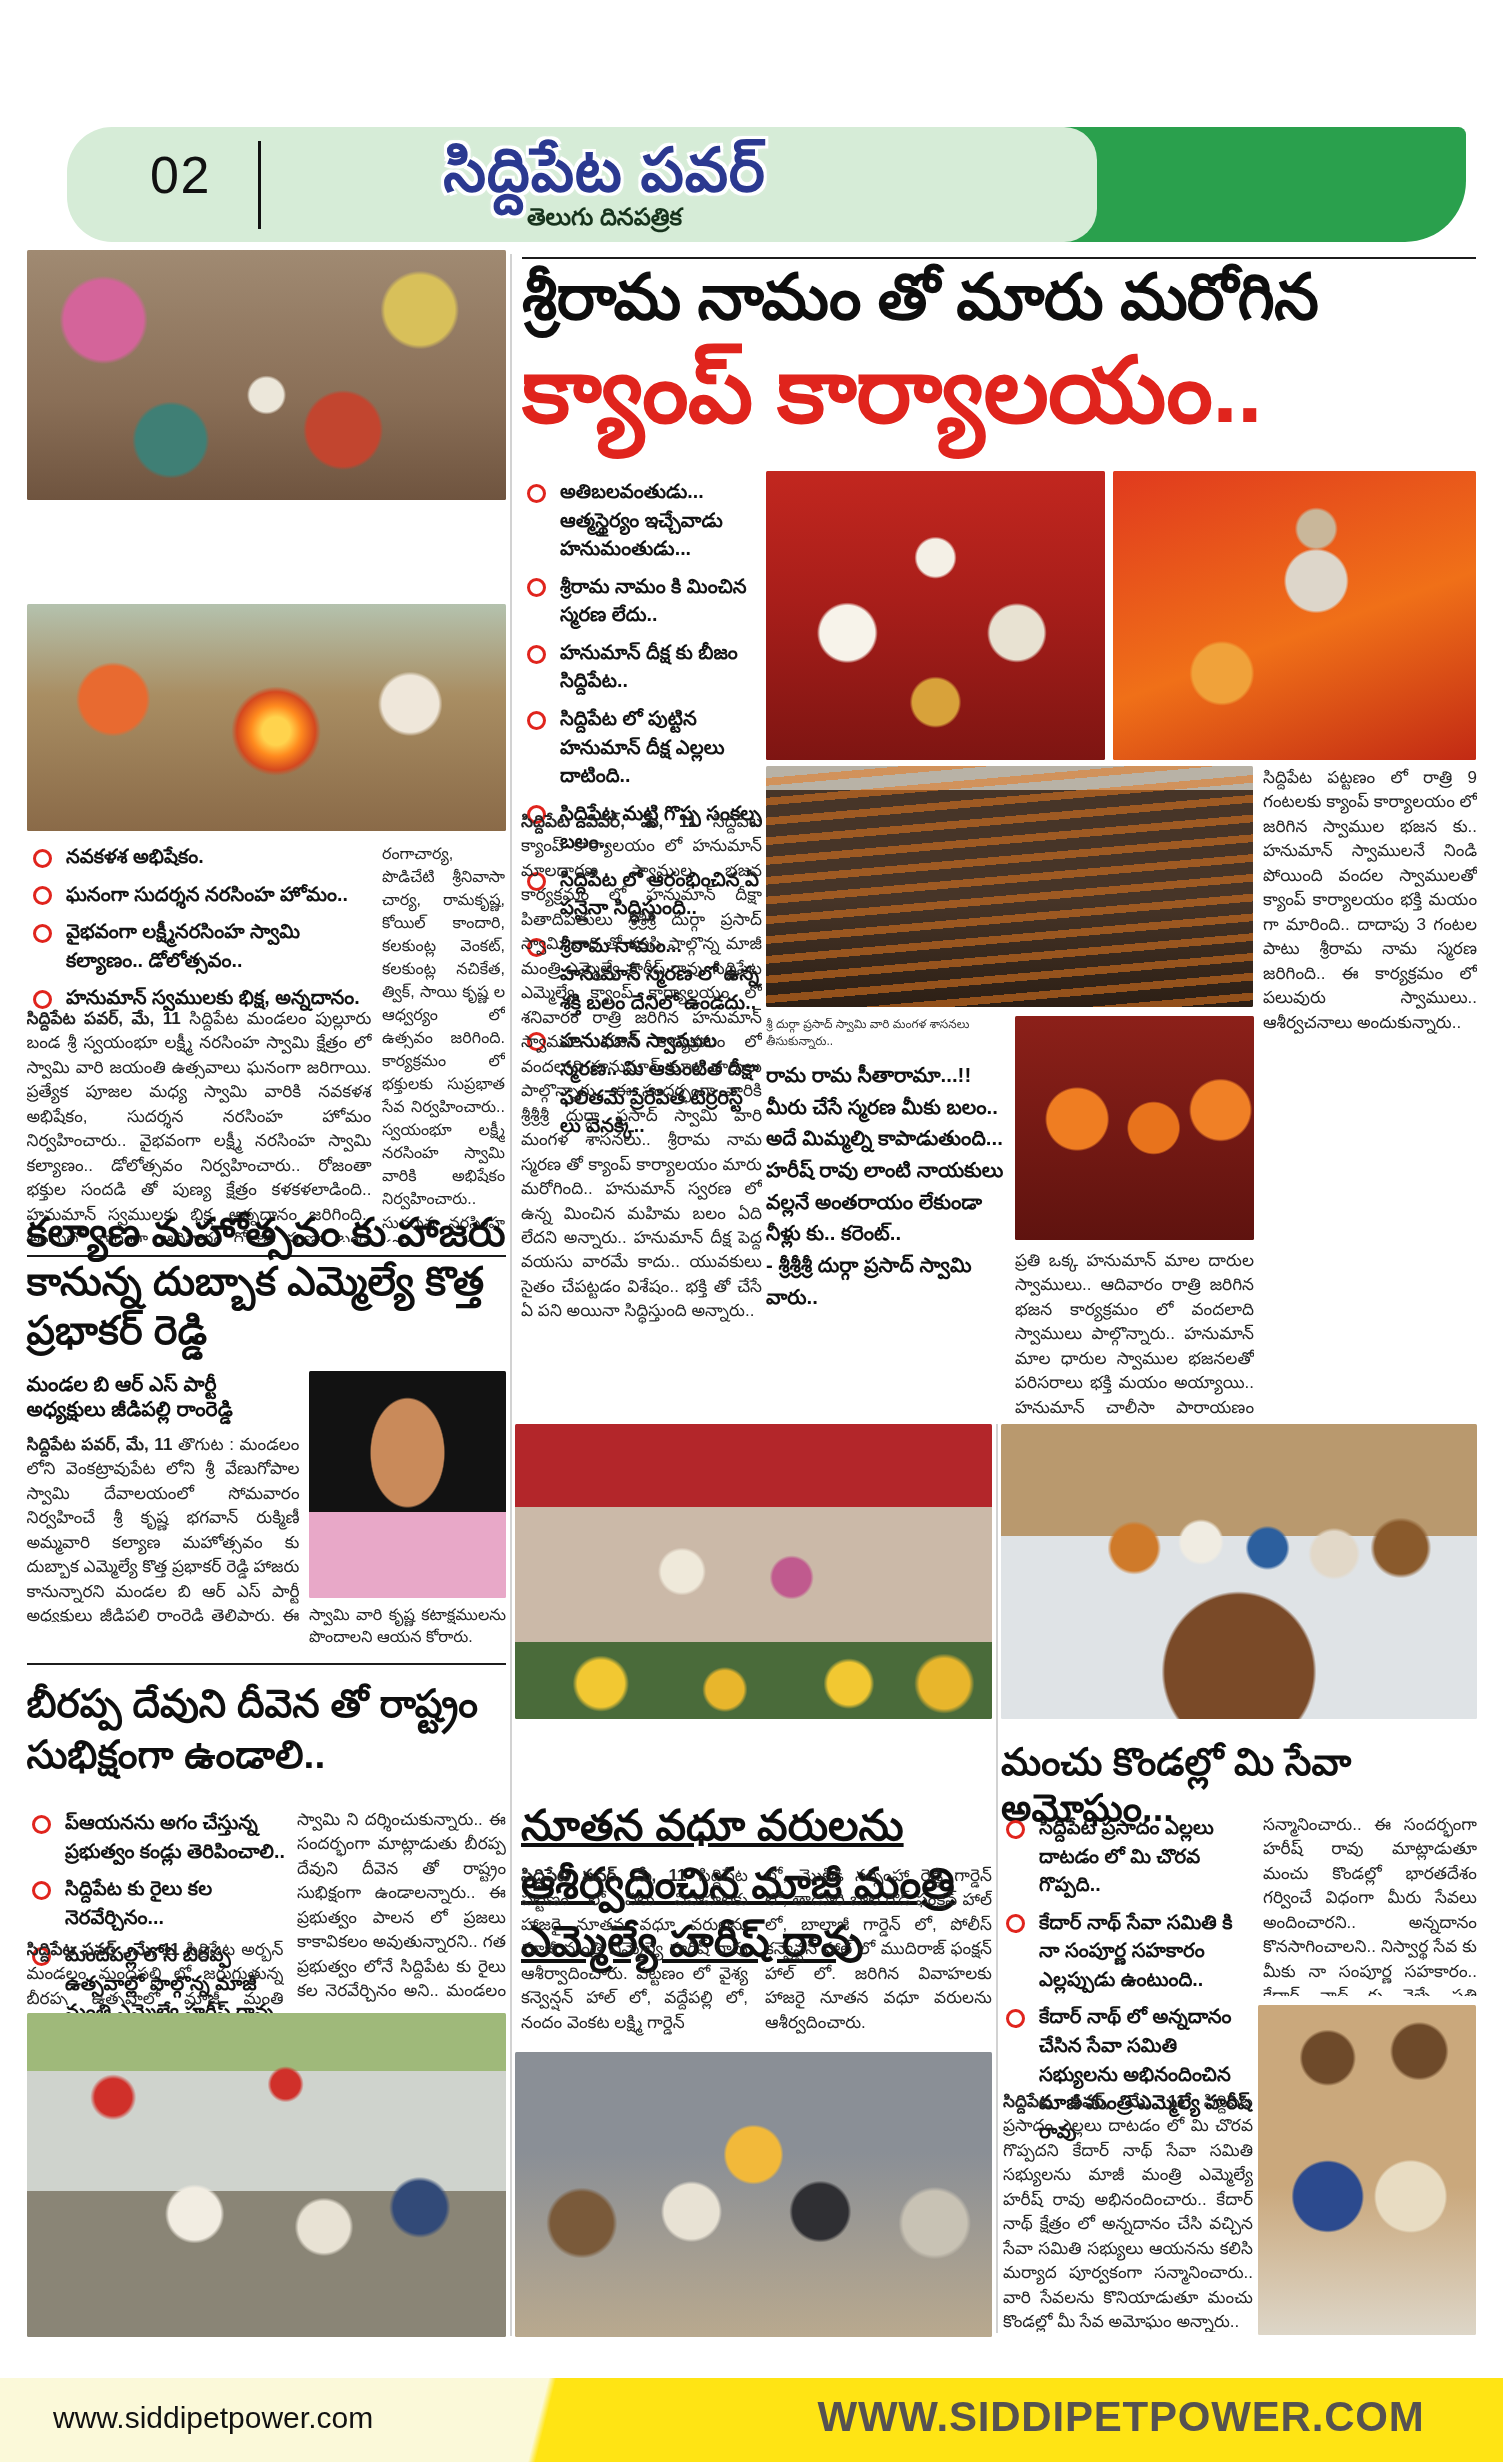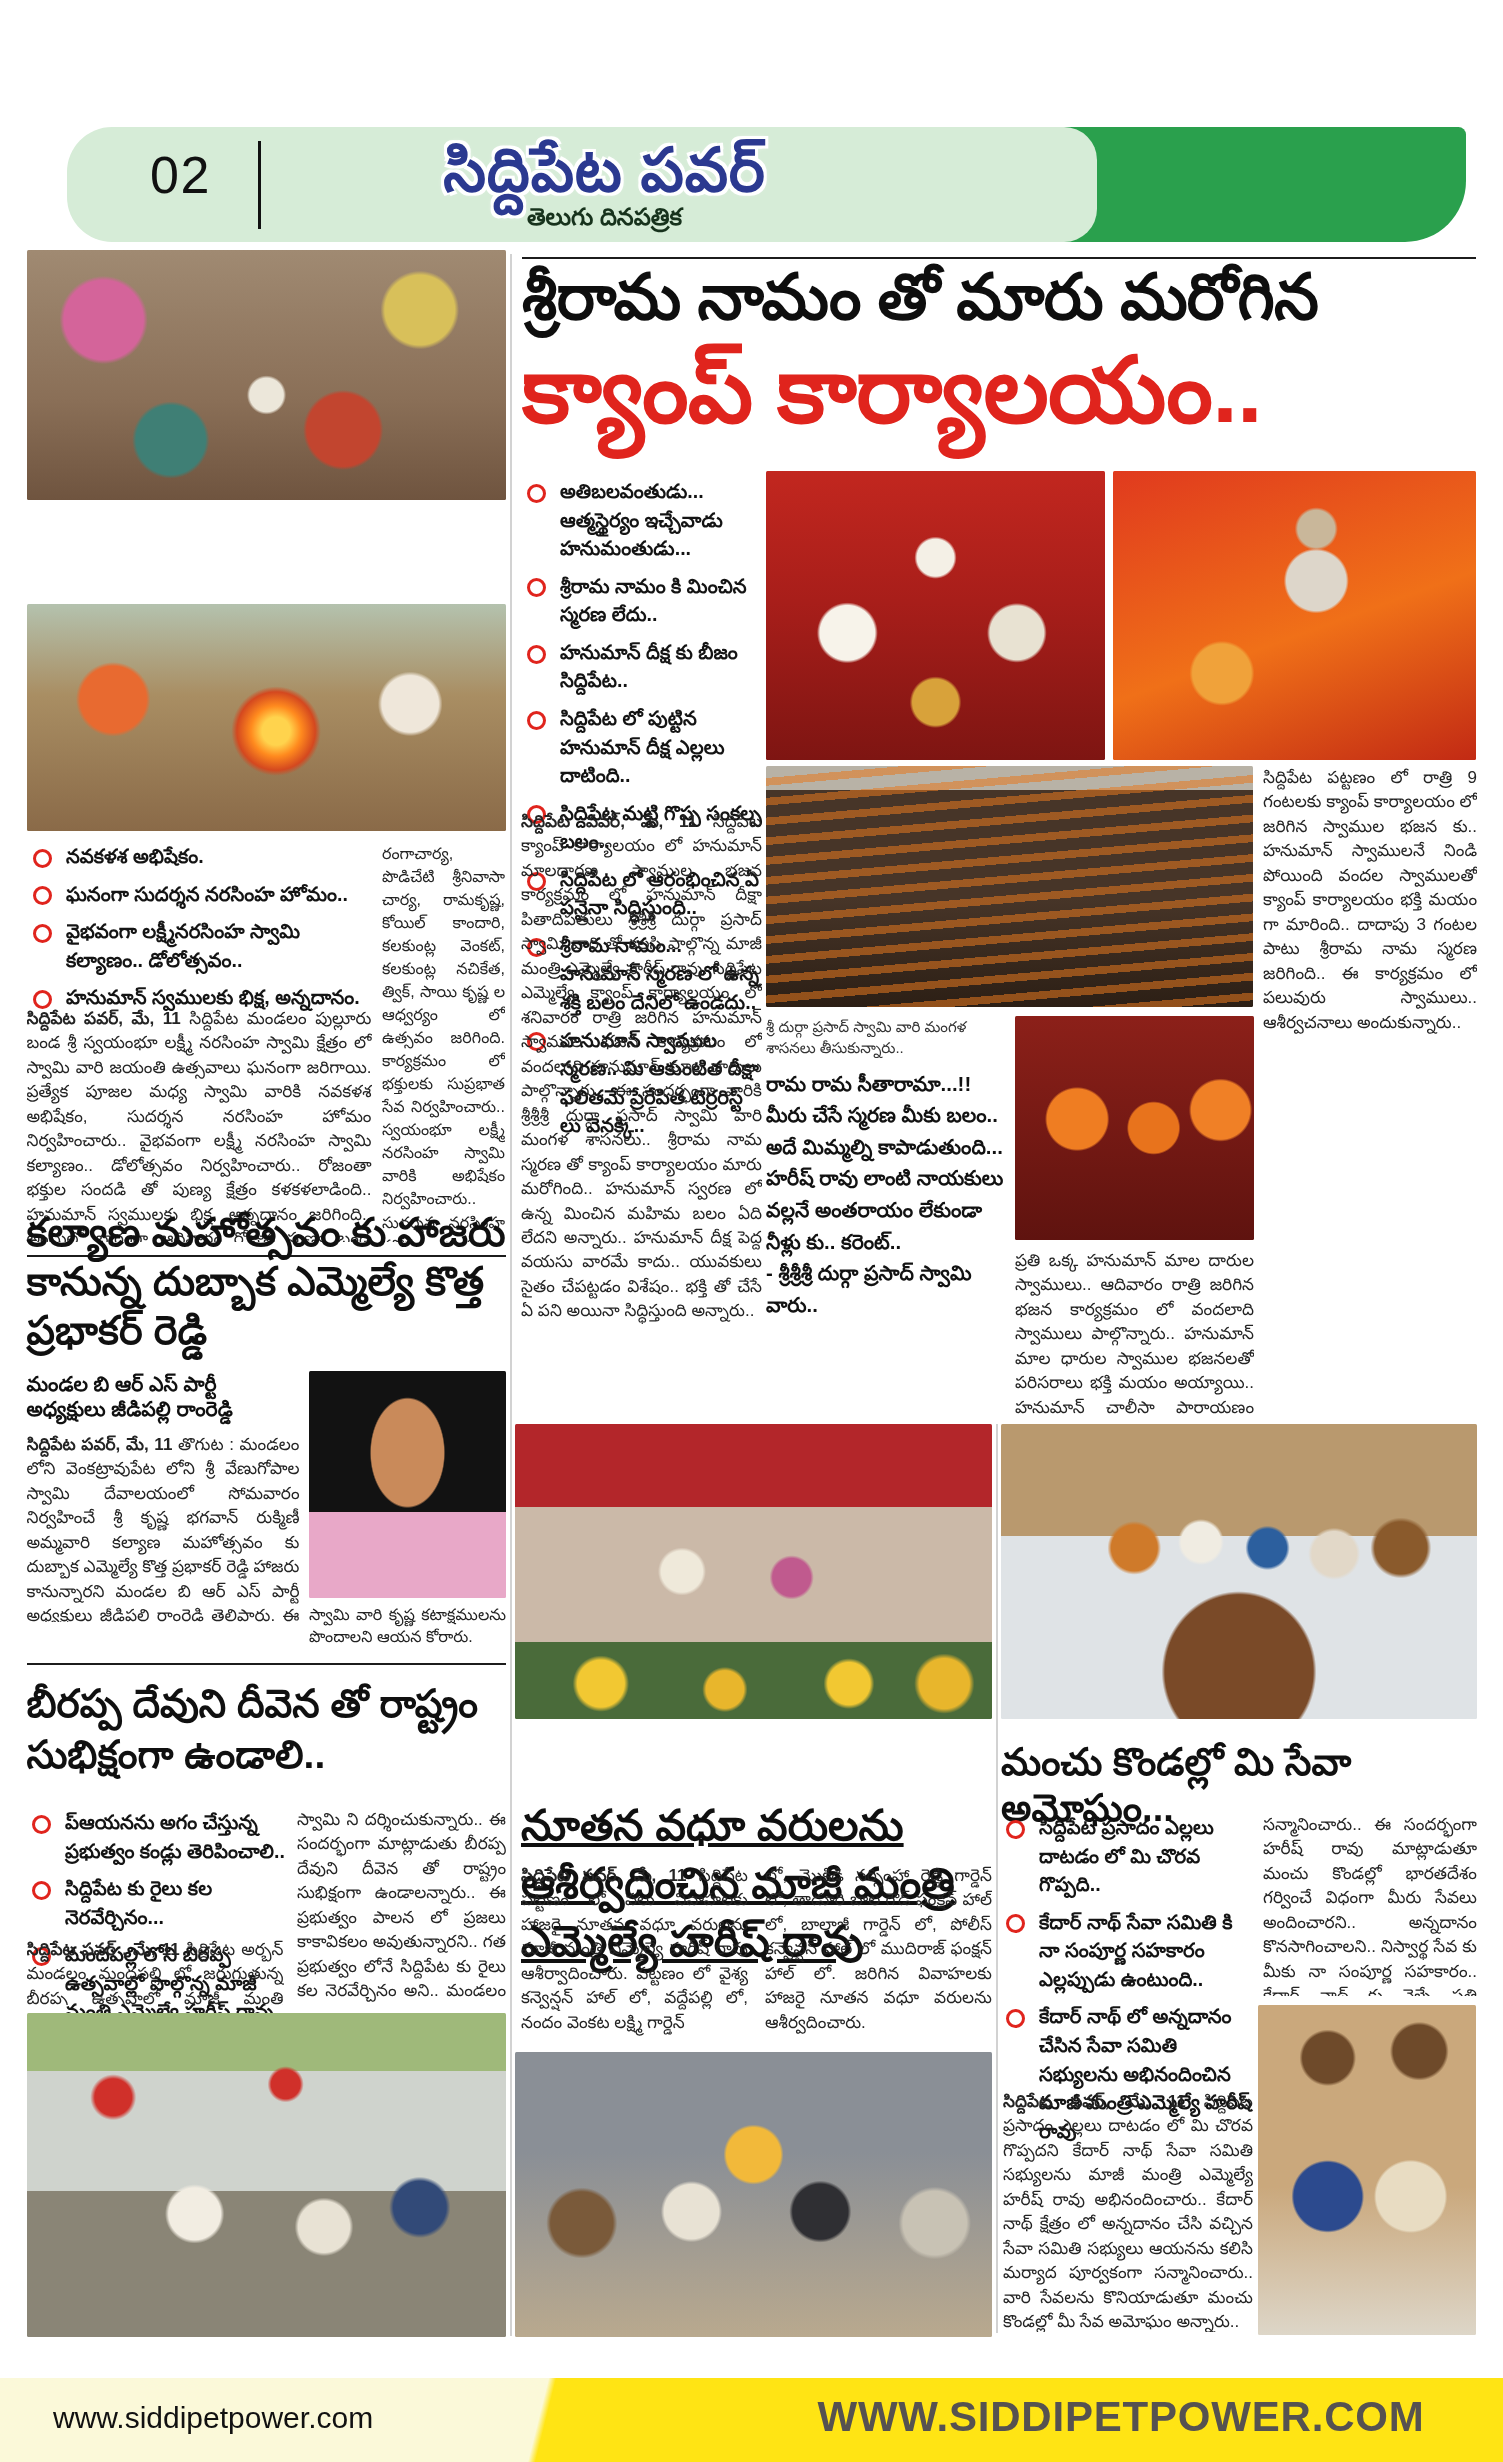--- a/index.html
+++ b/index.html
@@ -38,21 +38,21 @@
 
   
   .bullets { position: absolute; list-style: none; }
   .bullets li { position: relative; padding-left: 36px; font-size: 19.7px; font-weight: 600; color: #141414; line-height: 1.45; margin-bottom: 9px; }
   .bullets li::before { content: ""; position: absolute; left: 3px; top: 6.8px; width: 13px; height: 13px; border: 3.8px solid #e0241d; border-radius: 50%; background: #fff; }
 
   
   .btxt { position: absolute; font-size: 17px; line-height: 1.44; text-align: justify; color: #242424; overflow: hidden; }
   .btxt b { font-weight: 700; }
   .quote { position: absolute; overflow: hidden; }
-  .quote .cap { font-size: 15px; color: #333; line-height: 1.4; margin-bottom: 10.6px; }
+  .quote .cap { font-size: 12px; color: #333; line-height: 1.4; margin-bottom: 10.6px; }
   .quote .ql { font-size: 20.4px; font-weight: 700; color: #121212; line-height: 1.55; }
   .caption { position: absolute; font-size: 16px; line-height: 1.35; color: #222; text-align: justify; }
 
   
   .footer { position: absolute; left: 0; top: 2378px; width: 1503px; height: 85px;
     background: linear-gradient(104deg, #fbf9d9 0 36%, #ffe414 36.5%); }
   .footer .f-left  { position: absolute; left: 53px; top: 23px; font-size: 30px; color: #111; font-weight: 400; }
   .footer .f-right { position: absolute; left: 765px; top: 15px; width: 712px; text-align: center; font-size: 42px; font-weight: 800; color: #565250; letter-spacing: 0.8px; }
 </style>
 </head>

